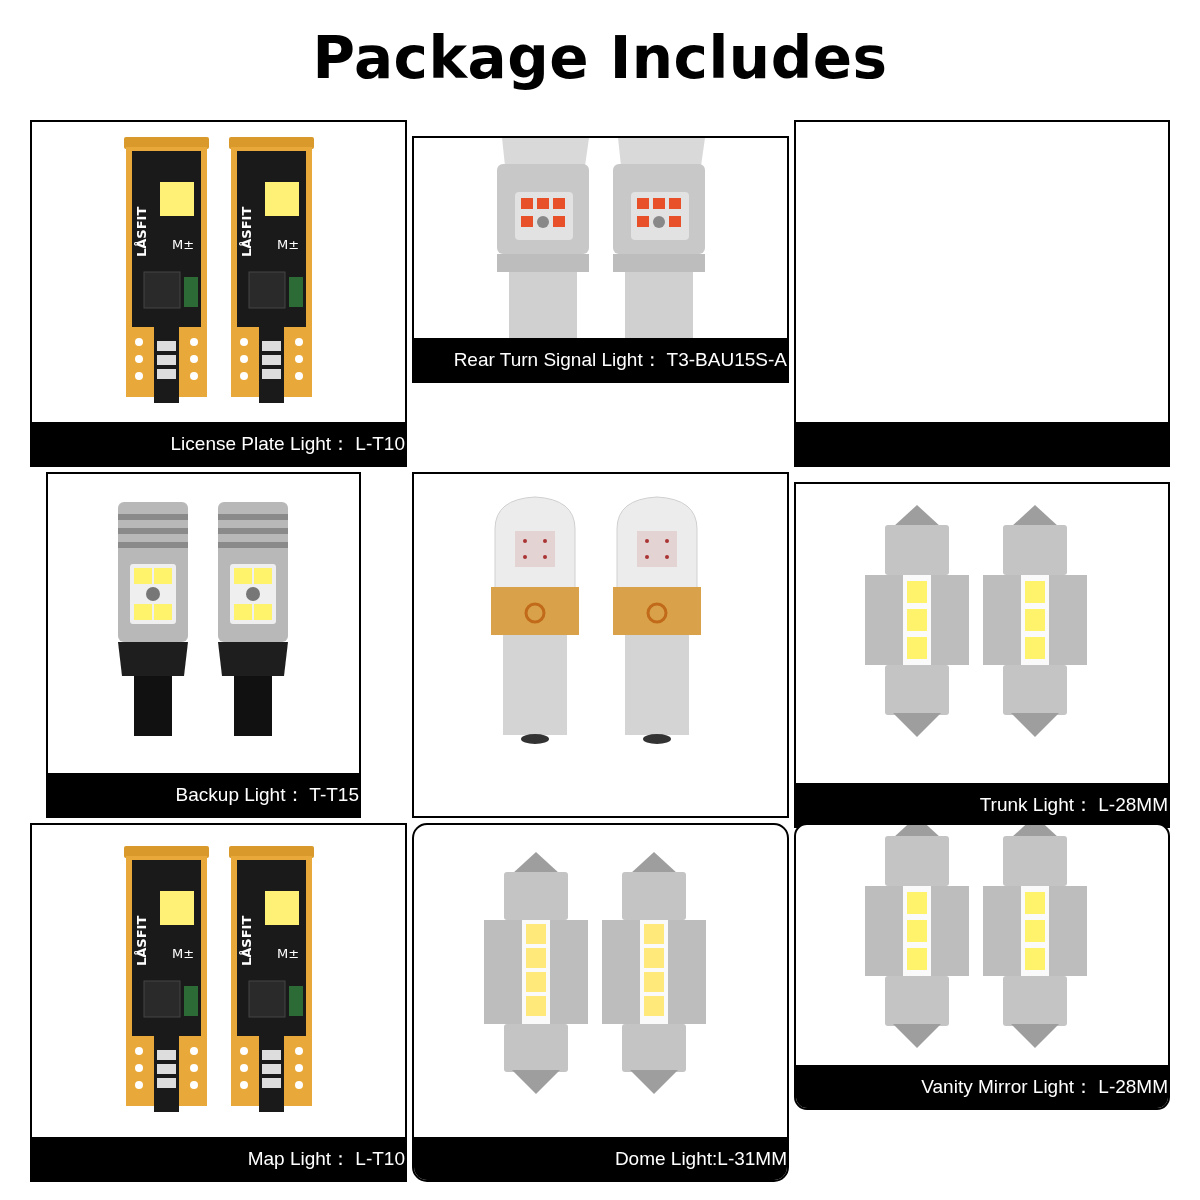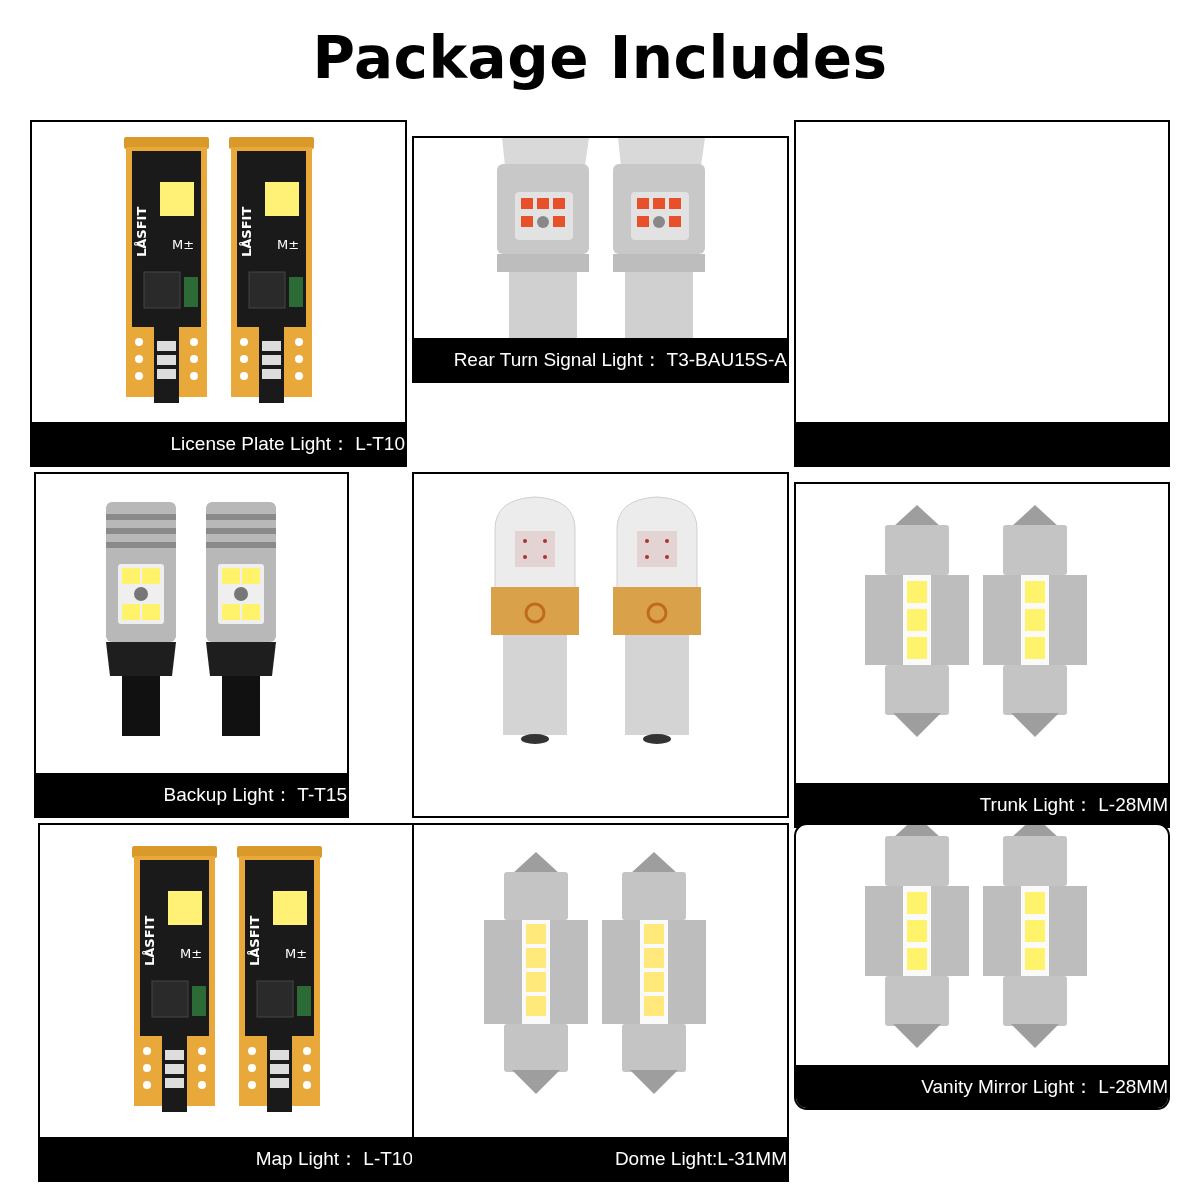--- a/index.html
+++ b/index.html
@@ -70,21 +70,21 @@
       </svg>
     </div>
     <div class="cap">Rear Turn Signal Light： T3-BAU15S-A</div>
   </div>
 
   <div class="cell" style="left:764px;top:0;width:376px;height:347px;">
     <div class="art"></div>
     <div class="cap"></div>
   </div>
 
-  <div class="cell" style="left:4px;top:352px;width:315px;height:346px;">
+  <div class="cell" style="left:16px;top:352px;width:315px;height:346px;">
     <div class="art">
       <svg width="200" height="260" viewBox="0 0 200 260">
         <g id="t15">
           <rect x="14" y="8" width="70" height="140" rx="6" fill="#b8b8b8"></rect>
           <rect x="14" y="20" width="70" height="6" fill="#8a8a8a"></rect>
             <rect x="14" y="34" width="70" height="6" fill="#8a8a8a"></rect>
             <rect x="14" y="48" width="70" height="6" fill="#8a8a8a"></rect>
           <rect x="26" y="70" width="46" height="60" rx="3" fill="#efefef"></rect>
           <rect x="30" y="74" width="18" height="16" fill="#fff36b"></rect>
             <rect x="50" y="74" width="18" height="16" fill="#fff36b"></rect>
@@ -133,31 +133,31 @@
             <rect x="50" y="138" width="20" height="22" fill="#fff36b"></rect>
           <rect x="28" y="166" width="64" height="50" rx="3" fill="#c4c4c4"></rect>
           <path d="M36 214 L84 214 L60 238 Z" fill="#9e9e9e"></path>
         </g>
         <use href="#fes3" x="118"></use>
       </svg>
     </div>
     <div class="cap">Trunk Light： L-28MM</div>
   </div>
 
-  <div class="cell" style="left:8px;top:703px;width:377px;height:359px;">
+  <div class="cell" style="left:0;top:703px;width:377px;height:359px;">
     <div class="art">
       <svg width="190" height="270" viewBox="0 0 190 270">
         <use href="#pcb"></use>
         <use href="#pcb" x="105"></use>
       </svg>
     </div>
     <div class="cap">Map Light： L-T10</div>
   </div>
 
-  <div class="cell" style="left:382px;top:703px;width:377px;height:359px;">
+  <div class="cell" style="left:382px;top:703px;width:377px;height:359px;border-radius:15px;">
     <div class="art">
       <svg width="250" height="270" viewBox="0 0 250 270">
         <g id="fes4">
           <path d="M36 28 L60 6 L84 28 Z" fill="#9e9e9e"></path>
           <rect x="28" y="26" width="64" height="48" rx="3" fill="#c4c4c4"></rect>
           <rect x="8" y="74" width="104" height="104" fill="#bdbdbd"></rect>
           <rect x="46" y="74" width="28" height="104" fill="#fafafa"></rect>
           <rect x="50" y="78" width="20" height="20" fill="#ffe97a"></rect>
             <rect x="50" y="102" width="20" height="20" fill="#ffe97a"></rect>
             <rect x="50" y="126" width="20" height="20" fill="#ffe97a"></rect>

